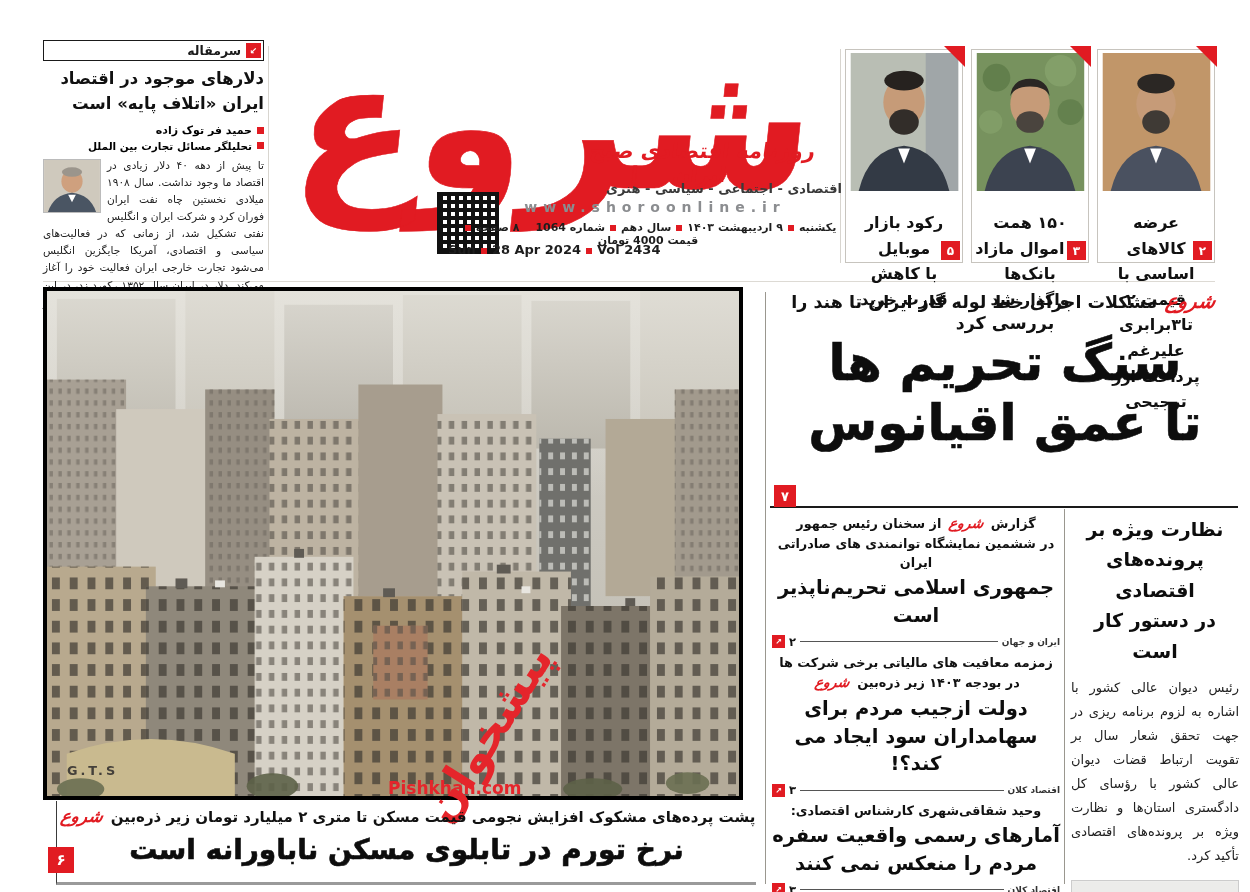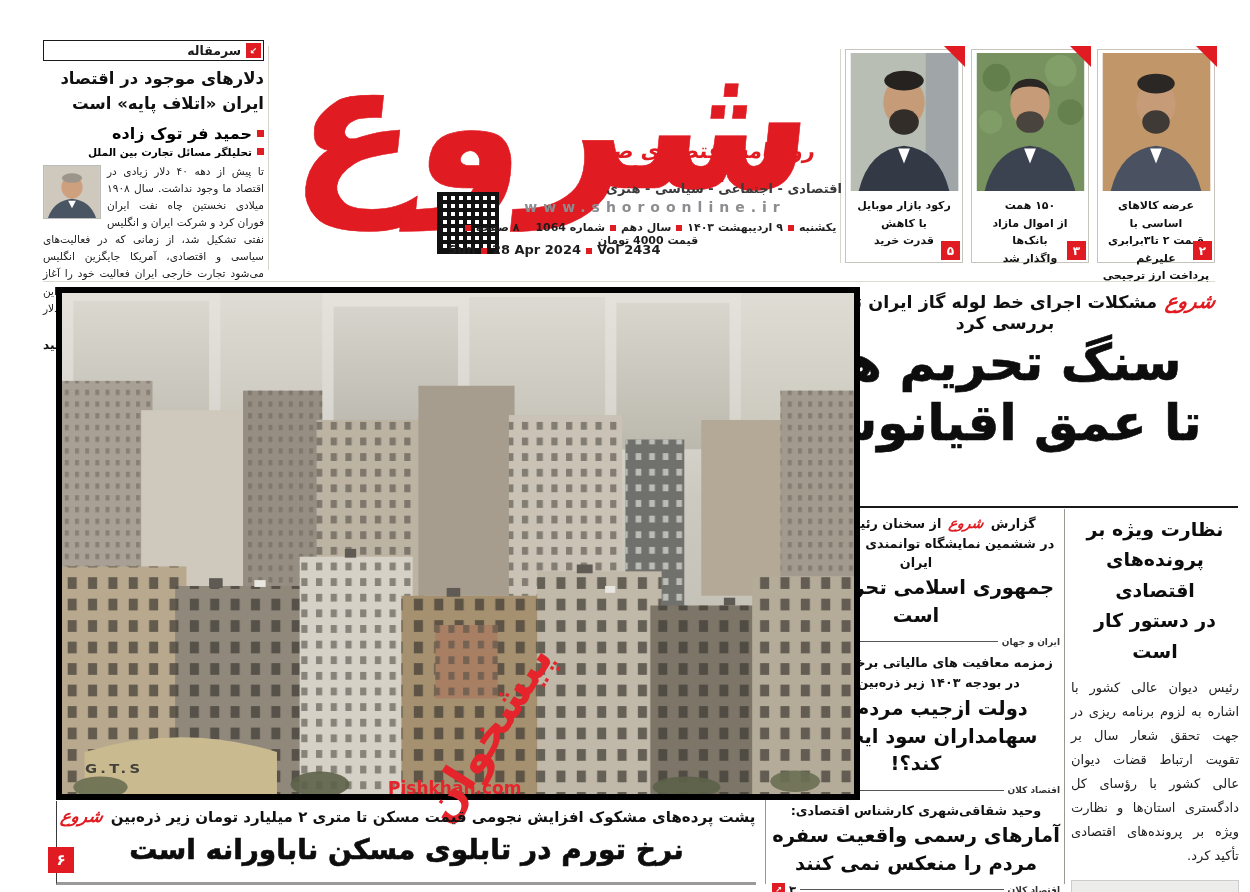--- a/index.html
+++ b/index.html
@@ -12,21 +12,21 @@
   .hair-v { position:absolute; background:#d8d5cf; width:1px; }
   .col-v  { position:absolute; background:#9a978f; width:1px; }
 
   
   .editorial { position:absolute; left:43px; top:40px; width:221px; height:243px; }
   .ed-head { border:1px solid #1a1a1a; height:21px; display:flex; align-items:center; padding:0 2px; gap:5px; }
   .go-sq { width:15px; height:15px; background:#e11b22; color:#fff; font-size:9px; font-weight:bold;
            display:flex; align-items:center; justify-content:center; flex:0 0 auto; }
   .ed-head .label { font-size:12.5px; font-weight:bold; color:#1a1a1a; }
   .ed-title { font-size:16.5px; font-weight:bold; text-align:right; line-height:1.5; margin-top:6px; color:#111; }
-  .ed-byline { margin-top:7px; font-size:16px; font-weight:bold; display:flex; align-items:center; gap:5px; }
+  .ed-byline { margin-top:7px; font-size:11px; font-weight:bold; display:flex; align-items:center; gap:5px; }
   .ed-byline.role { font-size:10.5px; font-weight:bold; margin-top:3px; }
   .bullet { width:7px; height:7px; background:#e11b22; display:inline-block; flex:0 0 auto; }
   .ed-body { margin-top:5px; font-size:10.6px; line-height:1.62; text-align:justify; color:#222; }
   .ed-photo { float:left; width:58px; height:54px; margin:2px 6px 2px 0; border:1px solid #bbb; }
   .ed-footer { font-size:12px; font-weight:bold; text-align:left; margin-top:4px; color:#111; }
 
   
   .logo-big { position:absolute; left:275px; top:8px; width:560px; height:245px; text-align:center;
               font-size:178px; line-height:238px; font-weight:bold; color:#e11b22;
               transform:skewX(-6deg); letter-spacing:-4px; }
@@ -45,21 +45,21 @@
   .date-en { position:absolute; left:448px; top:242px; width:400px; direction:ltr;
              font-size:13px; font-weight:bold; color:#1d1d1d; }
   .sq { display:inline-block; width:6px; height:6px; background:#e11b22; margin:0 5px; }
 
   
   .top-boxes { position:absolute; left:845px; top:49px; width:370px; display:flex; flex-direction:row; gap:8px; direction:rtl; }
   .tbox { position:relative; width:118px; height:214px; border:1px solid #c7c4be; background:#fff; padding:3px; }
   .tbox .flag { position:absolute; top:-4px; right:-3px; width:21px; height:21px; background:#e11b22;
                 clip-path:polygon(0 0,100% 0,100% 100%); }
   .tbox svg { display:block; width:109px; height:138px; }
-  .tbox .cap { margin-top:6px; font-size:11px; font-weight:bold; text-align:center; line-height:1.6; color:#111; }
+  .tbox .cap { margin-top:19px; font-size:16px; font-weight:bold; text-align:center; line-height:1.6; color:#111; }
   .pg-badge { position:absolute; right:2px; bottom:2px; width:19px; height:19px; background:#e11b22; color:#fff;
               font-size:12px; font-weight:bold; display:flex; align-items:center; justify-content:center; }
 
   
   .lead { position:absolute; left:772px; top:289px; width:466px; text-align:center; }
   .lead-kicker { font-size:17.5px; font-weight:bold; color:#111; }
   .inline-logo { color:#e11b22; font-weight:bold; font-style:italic; transform:skewX(-10deg); display:inline-block; padding:0 3px; }
   .lead-h { font-size:50px; font-weight:bold; line-height:1.2; color:#0d0d0d; letter-spacing:-1px; margin-top:0; }
   .lead-rule { position:absolute; left:770px; top:506px; width:468px; border-top:2px solid #1a1a1a; }
   .tab-sq { position:absolute; width:22px; height:22px; background:#e11b22; color:#fff; font-weight:bold;
@@ -79,21 +79,21 @@
   .divider .go-sq { width:13px; height:13px; font-size:8px; }
 
   
   .right-col { position:absolute; left:1071px; top:514px; width:168px; }
   .rc-title { font-size:19px; font-weight:bold; text-align:center; line-height:1.6; color:#0d0d0d; }
   .rc-body { margin-top:10px; font-size:13px; line-height:1.85; text-align:justify; color:#222; }
   .rc-photo { position:relative; margin-top:12px; width:168px; height:186px; border:1px solid #ccc; }
   .rc-photo svg { display:block; width:100%; height:100%; }
 
   
-  .photo-frame { position:absolute; left:56px; top:287px; width:804px; height:513px; border:6px solid #000000; }
+  .photo-frame { position:absolute; left:43px; top:287px; width:700px; height:513px; border:4px solid #000000; }
   .photo-frame svg { display:block; width:100%; height:100%; }
   .wm-fa { position:absolute; left:368px; top:676px; width:150px; height:120px; pointer-events:none; }
   .wm-fa span { position:absolute; left:20px; top:30px; font-size:46px; font-weight:bold; color:#e5252b;
                 transform:rotate(-58deg); display:inline-block; white-space:nowrap; }
   .wm-en { position:absolute; left:388px; top:778px; font-size:17px; font-weight:bold; color:#e5252b; direction:ltr; }
 
   
   .housing { position:absolute; left:56px; top:801px; width:700px; height:84px; border-left:1px solid #3a3a3a;
              border-bottom:3px solid #9a9a9a; text-align:center; padding-top:5px; }
   .housing .kick { font-size:15px; font-weight:bold; color:#111; }

